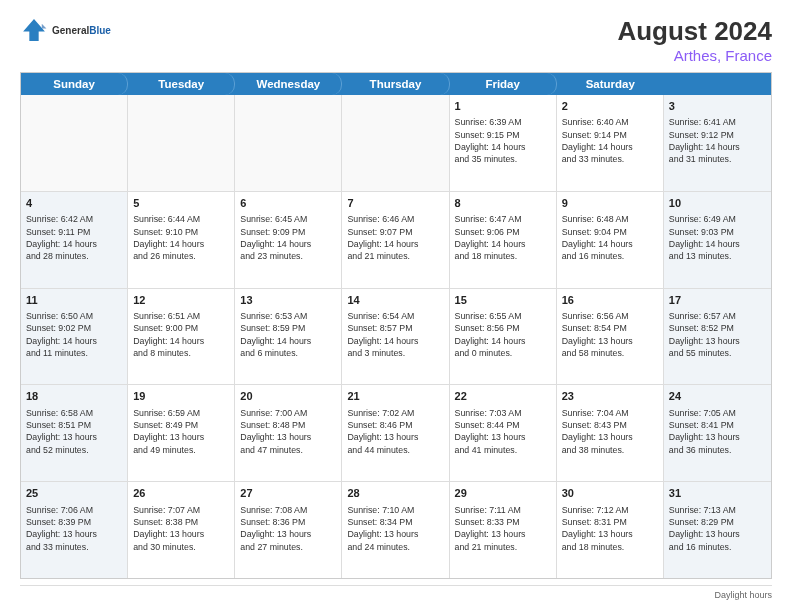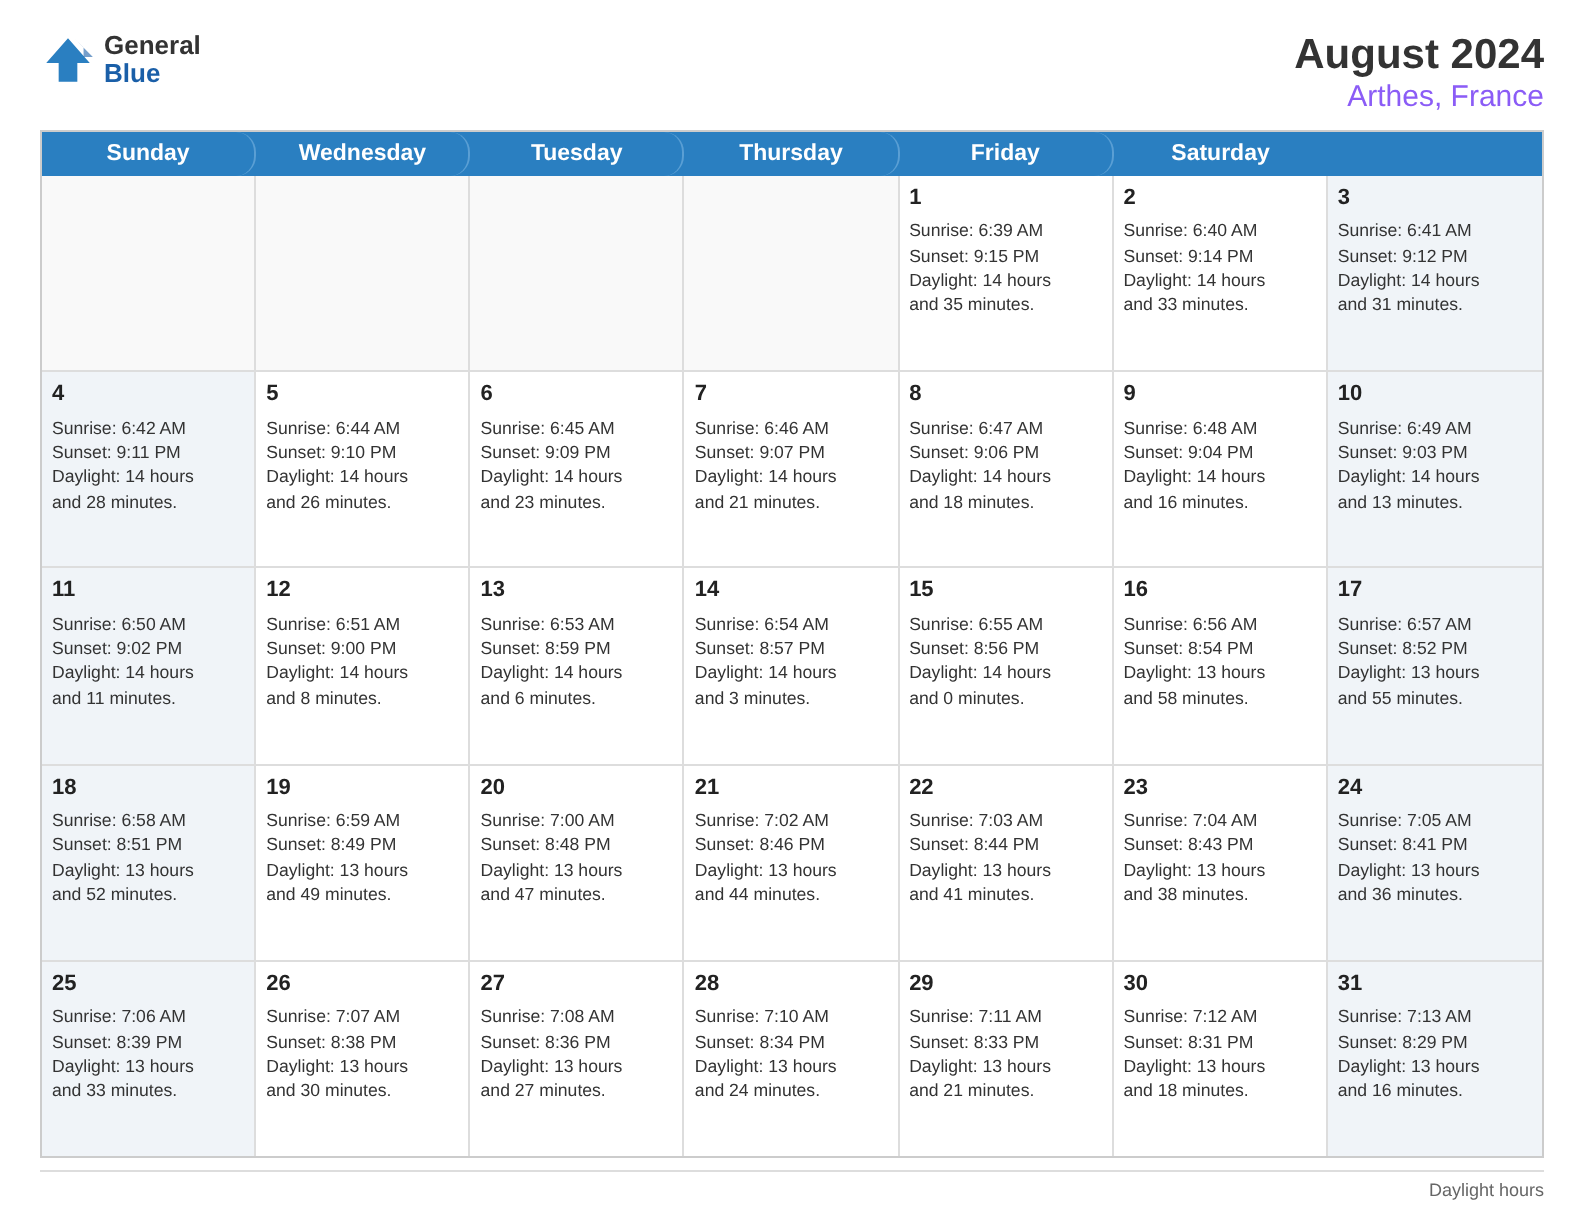--- a/index.html
+++ b/index.html
@@ -23,37 +23,37 @@
       align-items: flex-start;
       margin-bottom: 8px;
     }
     .logo {
       display: flex;
       align-items: center;
       gap: 4px;
     }
     .logo-text {
       display: flex;
-      flex-direction: column;
-      font-size: 13px;
+      flex-direction: row;
+      font-size: 10px;
       font-weight: bold;
       color: #333;
       line-height: 1.1;
     }
     .logo-text span:first-child { color: #333; }
     .logo-text span:last-child { color: #1a5fa8; }
     .logo-icon {
       width: 28px;
       height: 28px;
     }
     .title-block {
       text-align: right;
     }
     .title-block h1 {
-      font-size: 21px;
+      font-size: 26px;
       font-weight: bold;
       color: #333;
     }
     .title-block h2 {
       font-size: 15px;
       color: #8b5cf6;
       font-weight: normal;
     }
     .calendar {
       flex: 1;
@@ -133,22 +133,22 @@
     </div>
     <div class="title-block">
       <h1>August 2024</h1>
       <h2>Arthes, France</h2>
     </div>
   </div>
 
   <div class="calendar">
     <div class="cal-header-row">
     <div class="cal-header-cell">Sunday</div>
+        <div class="cal-header-cell">Tuesday</div>
         <div class="cal-header-cell">Wednesday</div>
-        <div class="cal-header-cell">Tuesday</div>
         <div class="cal-header-cell">Thursday</div>
         <div class="cal-header-cell">Friday</div>
         <div class="cal-header-cell">Saturday</div>
       </div>
     <div class="cal-body">
     <div class="cal-week">
           <div class="cal-cell empty"></div>
           <div class="cal-cell empty"></div>
           <div class="cal-cell empty"></div>
           <div class="cal-cell empty"></div>

